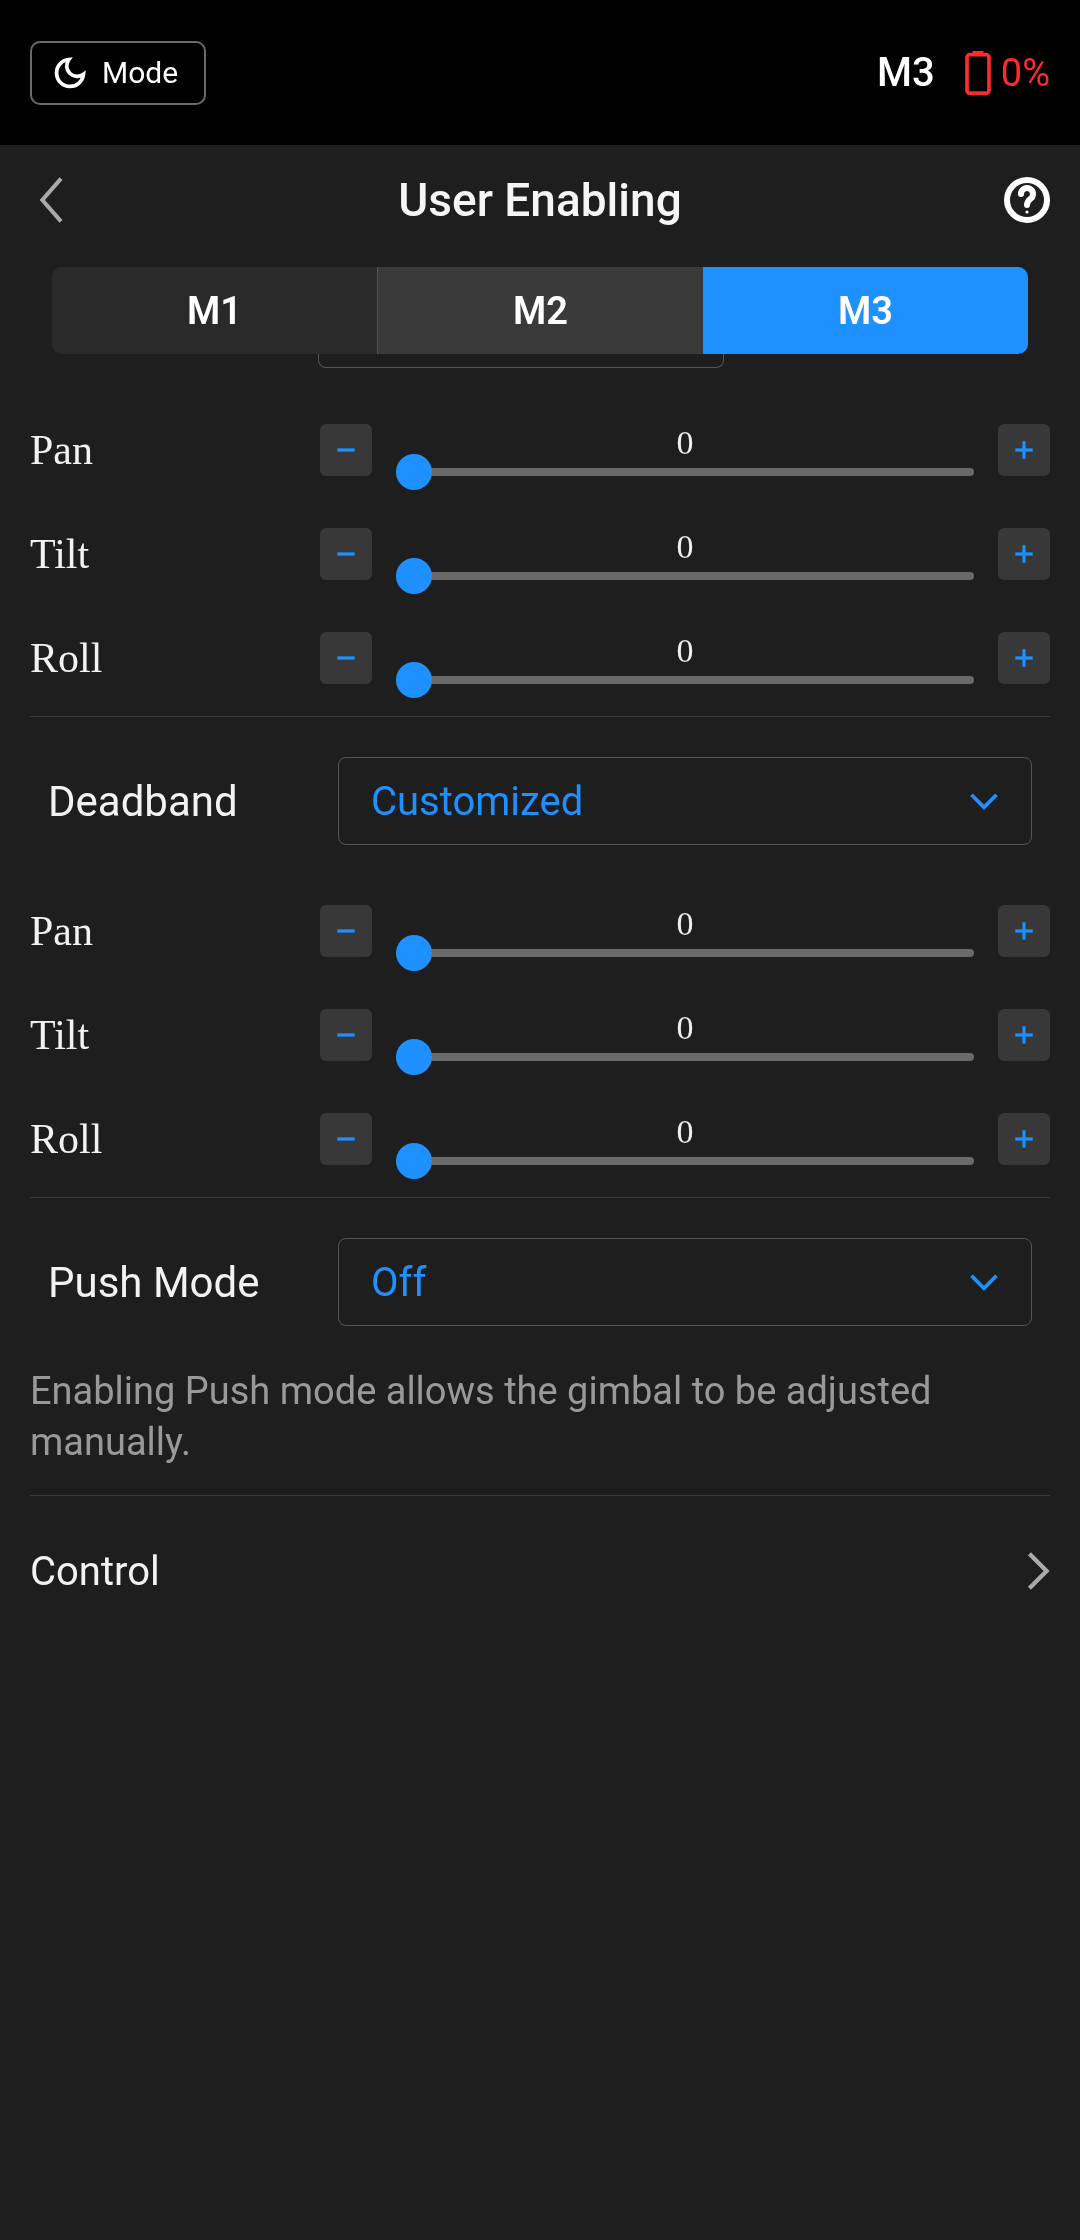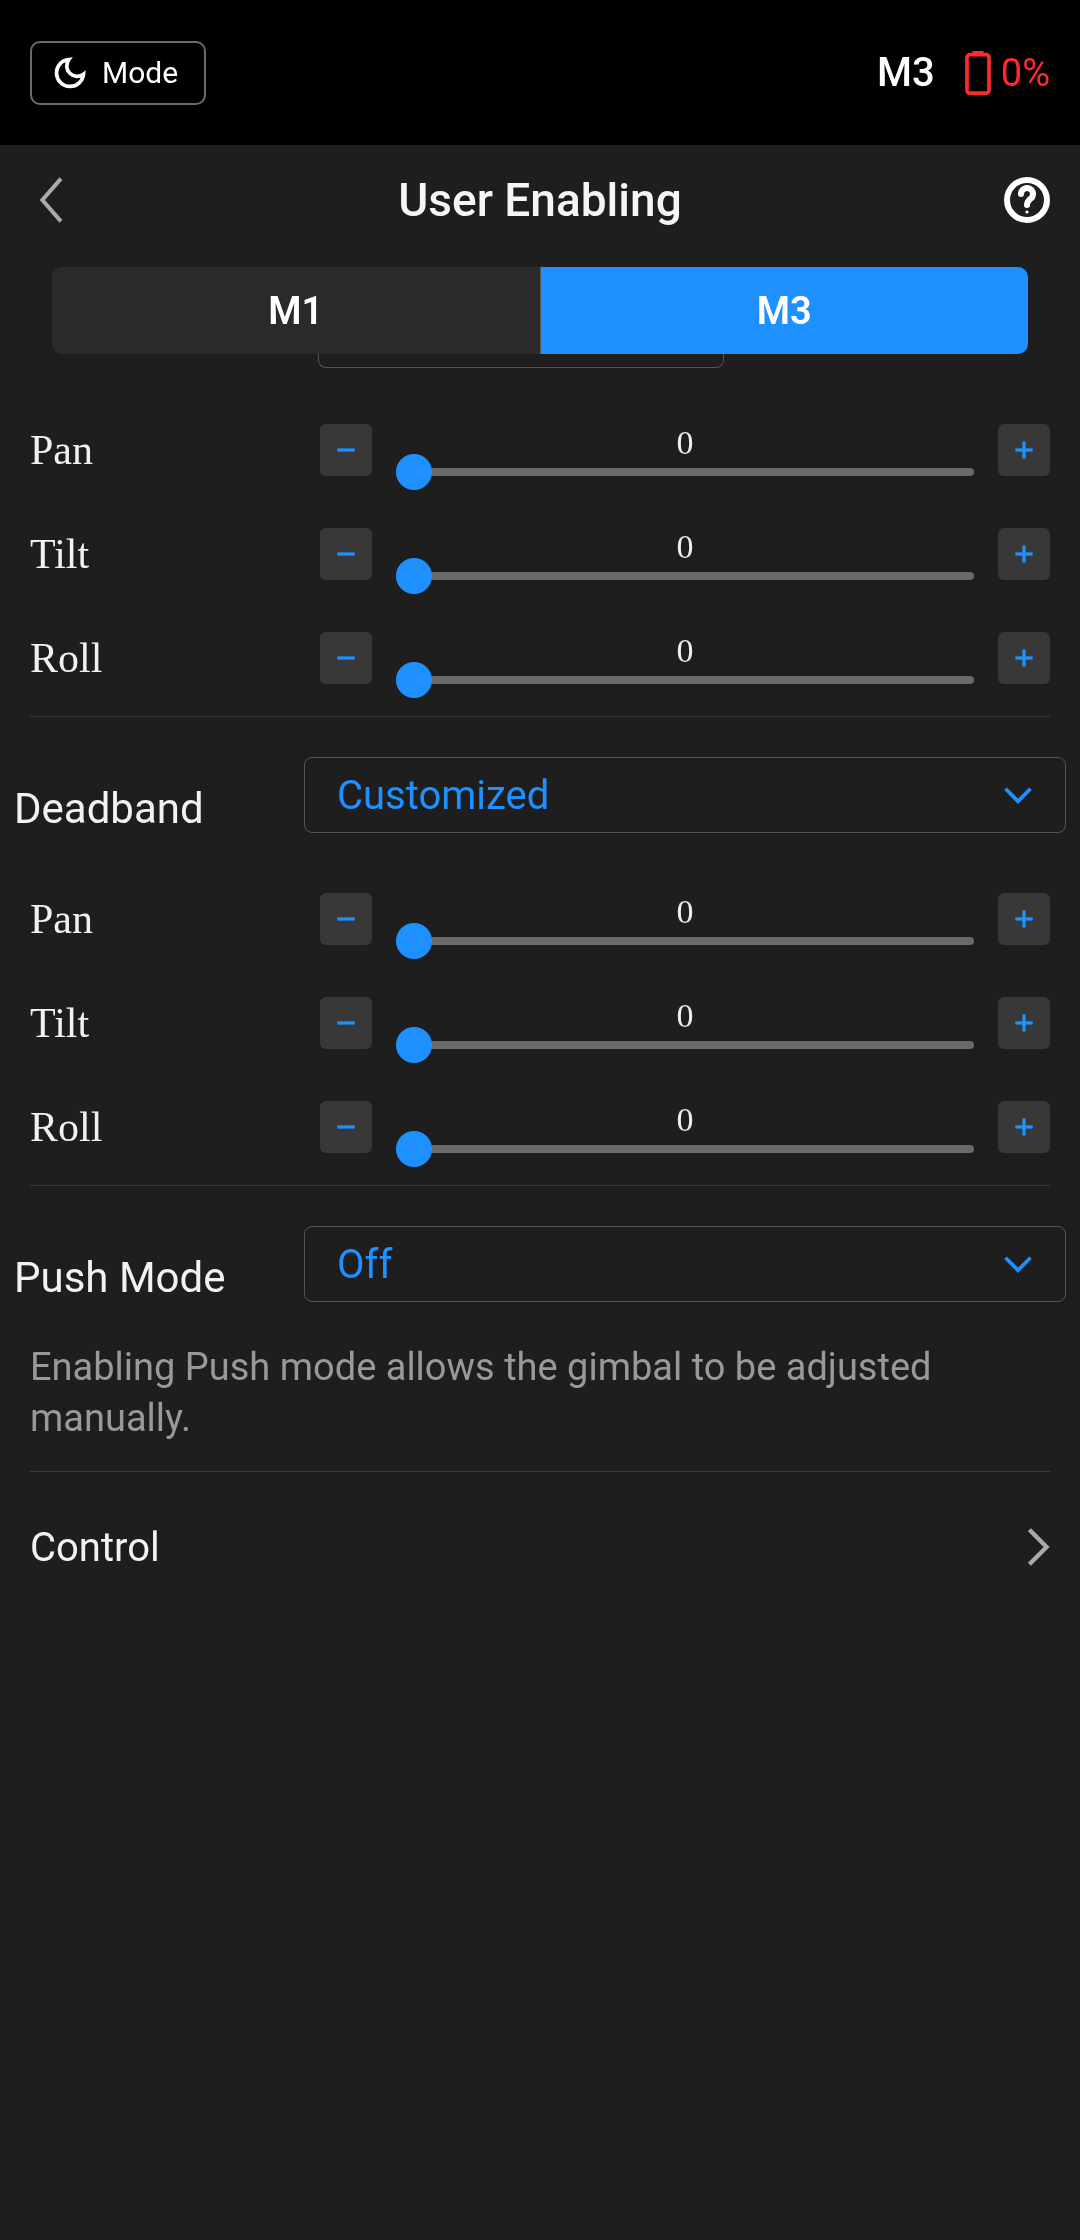--- a/index.html
+++ b/index.html
@@ -136,27 +136,27 @@
     position: absolute;
     left: 0;
     top: 50%;
     transform: translate(-50%, -50%);
     width: 36px; height: 36px;
     background: #1e90ff;
     border-radius: 50%;
     margin-left: 18px;
   }
   .divider { height: 1px; background: #3a3a3a; margin: 6px 30px; }
-  .select-row { display: flex; align-items: flex-end; padding: 34px 14px; }
+  .select-row { display: flex; align-items: center; padding: 34px 48px; }
   .select-label { width: 290px; font-size: 42px; color: #f2f2f2; }
   .select-box {
     flex: 1;
     border: 1px solid #555;
     border-radius: 8px;
-    height: 76px;
+    height: 88px;
     display: flex; align-items: center;
     padding: 0 32px;
     justify-content: space-between;
   }
   .select-box .val { color: #1e90ff; font-size: 40px; }
   .select-box svg { stroke: #1e90ff; fill: none; stroke-width: 3; width: 30px; height: 20px; }
   .help-text {
     color: #999;
     font-size: 38px;
     line-height: 1.35;
@@ -204,20 +204,21 @@
       <svg viewBox="0 0 24 24">
         <circle cx="12" cy="12" r="10"></circle>
         <path d="M9 9a3 3 0 1 1 4.5 2.6C12.5 12.5 12 13 12 14.5" stroke-linecap="round"></path>
         <circle cx="12" cy="18" r="0.8" fill="#fff" stroke="none"></circle>
       </svg>
     </div>
   </div>
 
   <div class="tabs">
     <div class="tab">M1</div>
+    <div class="tab">M2</div>
     <div class="tab active">M3</div>
   </div>
   <div class="partial-stub"></div>
 
   <div class="content">
 
     <div class="row">
       <div class="row-label">Pan</div>
       <div class="stepper">
         <svg viewBox="0 0 24 24">

